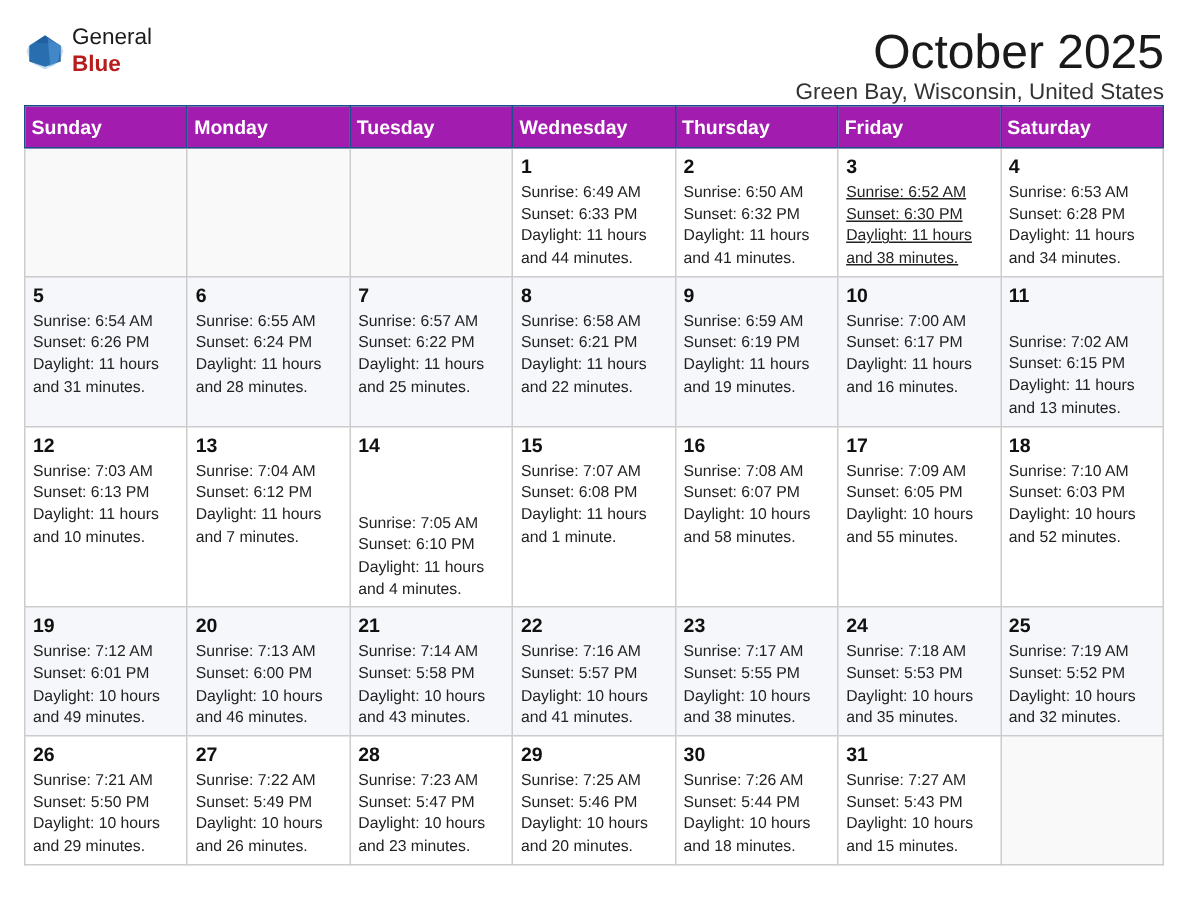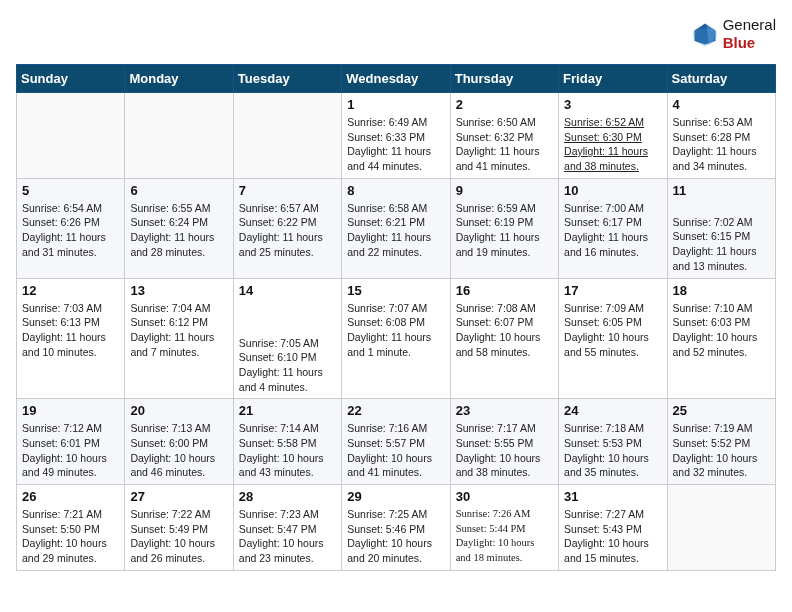--- a/index.html
+++ b/index.html
@@ -5,23 +5,22 @@
     * { box-sizing: border-box; margin: 0; padding: 0; }
     body {
       font-family: Arial, sans-serif;
       background: #fff;
       width: 792px;
       min-height: 612px;
       padding: 16px;
     }
     .header-area {
       display: flex;
-      justify-content: flex-end;
+      justify-content: space-between;
       align-items: flex-start;
-      margin-bottom: 12px;
     }
     .logo {
       display: flex;
       align-items: center;
       gap: 4px;
     }
     .logo-text {
       font-size: 15px;
       line-height: 1.2;
       color: #1a1a1a;
@@ -43,21 +42,21 @@
     .location {
       font-size: 15px;
       color: #333;
     }
     .calendar {
       width: 100%;
       border-collapse: collapse;
       border: 1px solid #ccc;
     }
     .calendar th {
-      background: #0c4a6e;
+      background: #a21caf;
       color: #fff;
       padding: 6px 4px;
       font-size: 13px;
       text-align: left;
       border: 1px solid #1a4f8a;
     }
     .calendar td {
       vertical-align: top;
       border: 1px solid #ccc;
       padding: 4px 5px;
@@ -97,20 +96,24 @@
       <polygon points="16,4 28,12 28,24 16,28 4,24 4,12" fill="#2060a0"></polygon>
       <polygon points="22,8 30,14 26,26 18,30 10,30 6,26 2,14 10,8" fill="none" stroke="#2060a0" stroke-width="0"></polygon>
       <path d="M20 10 Q28 8 30 16 Q28 26 20 28 L16 30 L12 28 Q4 26 2 16 Q4 8 12 10 Z" fill="#4090d0" opacity="0.3"></path>
       <path d="M18 6 L28 12 L26 24 L20 28" fill="#5ba0e0" opacity="0.5"></path>
     </svg>
     <div class="logo-text">
       <span class="general">General</span>
       <span class="blue">Blue</span>
     </div>
   </div>
+  <div class="title-area">
+    <div class="month-title">October 2025</div>
+    <div class="location">Green Bay, Wisconsin, United States</div>
+  </div>
 </div>
 
 <table class="calendar">
   <thead>
     <tr>
     <th>Sunday</th>
         <th>Monday</th>
         <th>Tuesday</th>
         <th>Wednesday</th>
         <th>Thursday</th>
@@ -329,21 +332,21 @@
         </td>
         <td>
           <div class="day-number">29</div>
           <div class="day-info" style="white-space: pre-line;">Sunrise: 7:25 AM
 Sunset: 5:46 PM
 Daylight: 10 hours
 and 20 minutes.</div>
         </td>
         <td>
           <div class="day-number">30</div>
-          <div class="day-info" style="white-space: pre-line; font-family: Liberation Serif, serif;">Sunrise: 7:26 AM
+          <div class="day-info" style="white-space: pre-line;">Sunrise: 7:26 AM
 Sunset: 5:44 PM
 Daylight: 10 hours
 and 18 minutes.</div>
         </td>
         <td>
           <div class="day-number">31</div>
           <div class="day-info" style="white-space: pre-line;">Sunrise: 7:27 AM
 Sunset: 5:43 PM
 Daylight: 10 hours
 and 15 minutes.</div>

